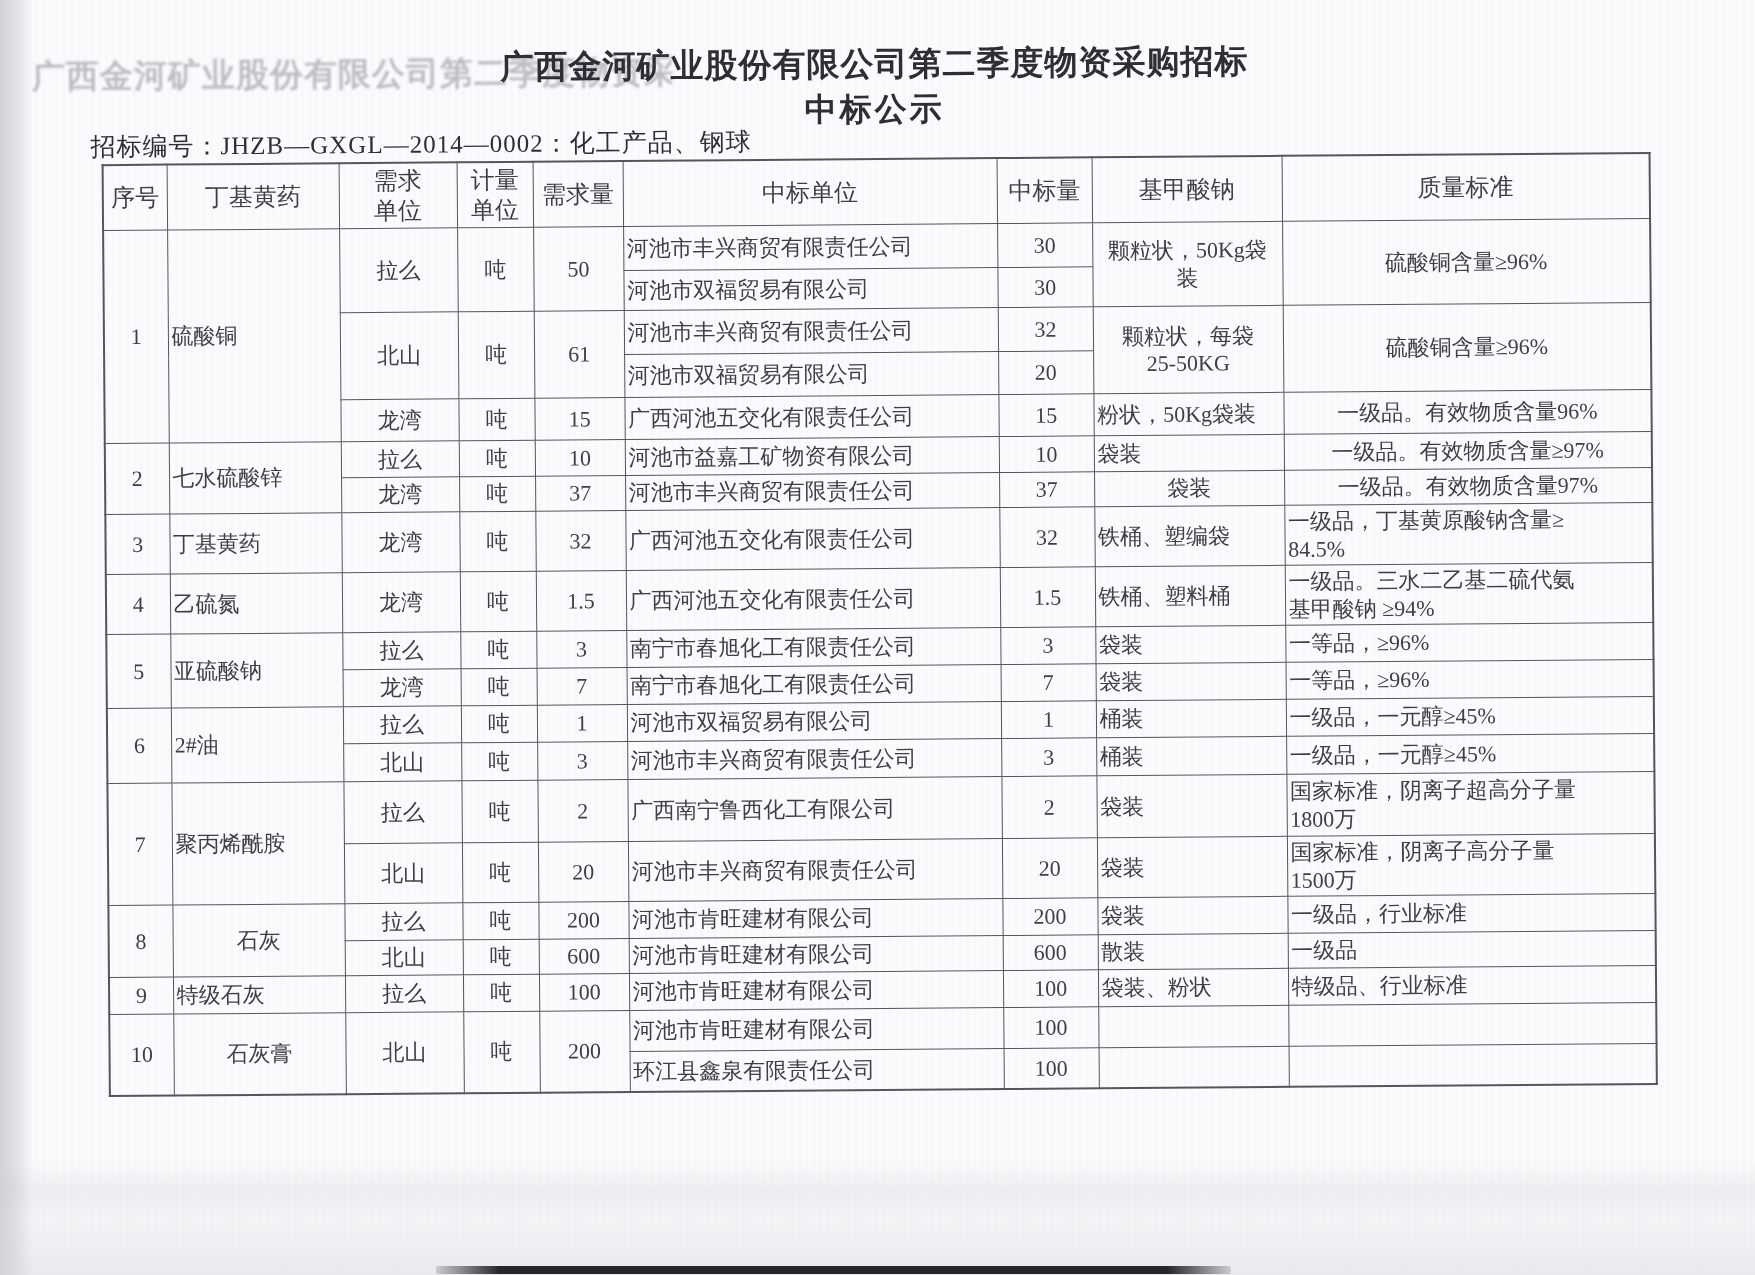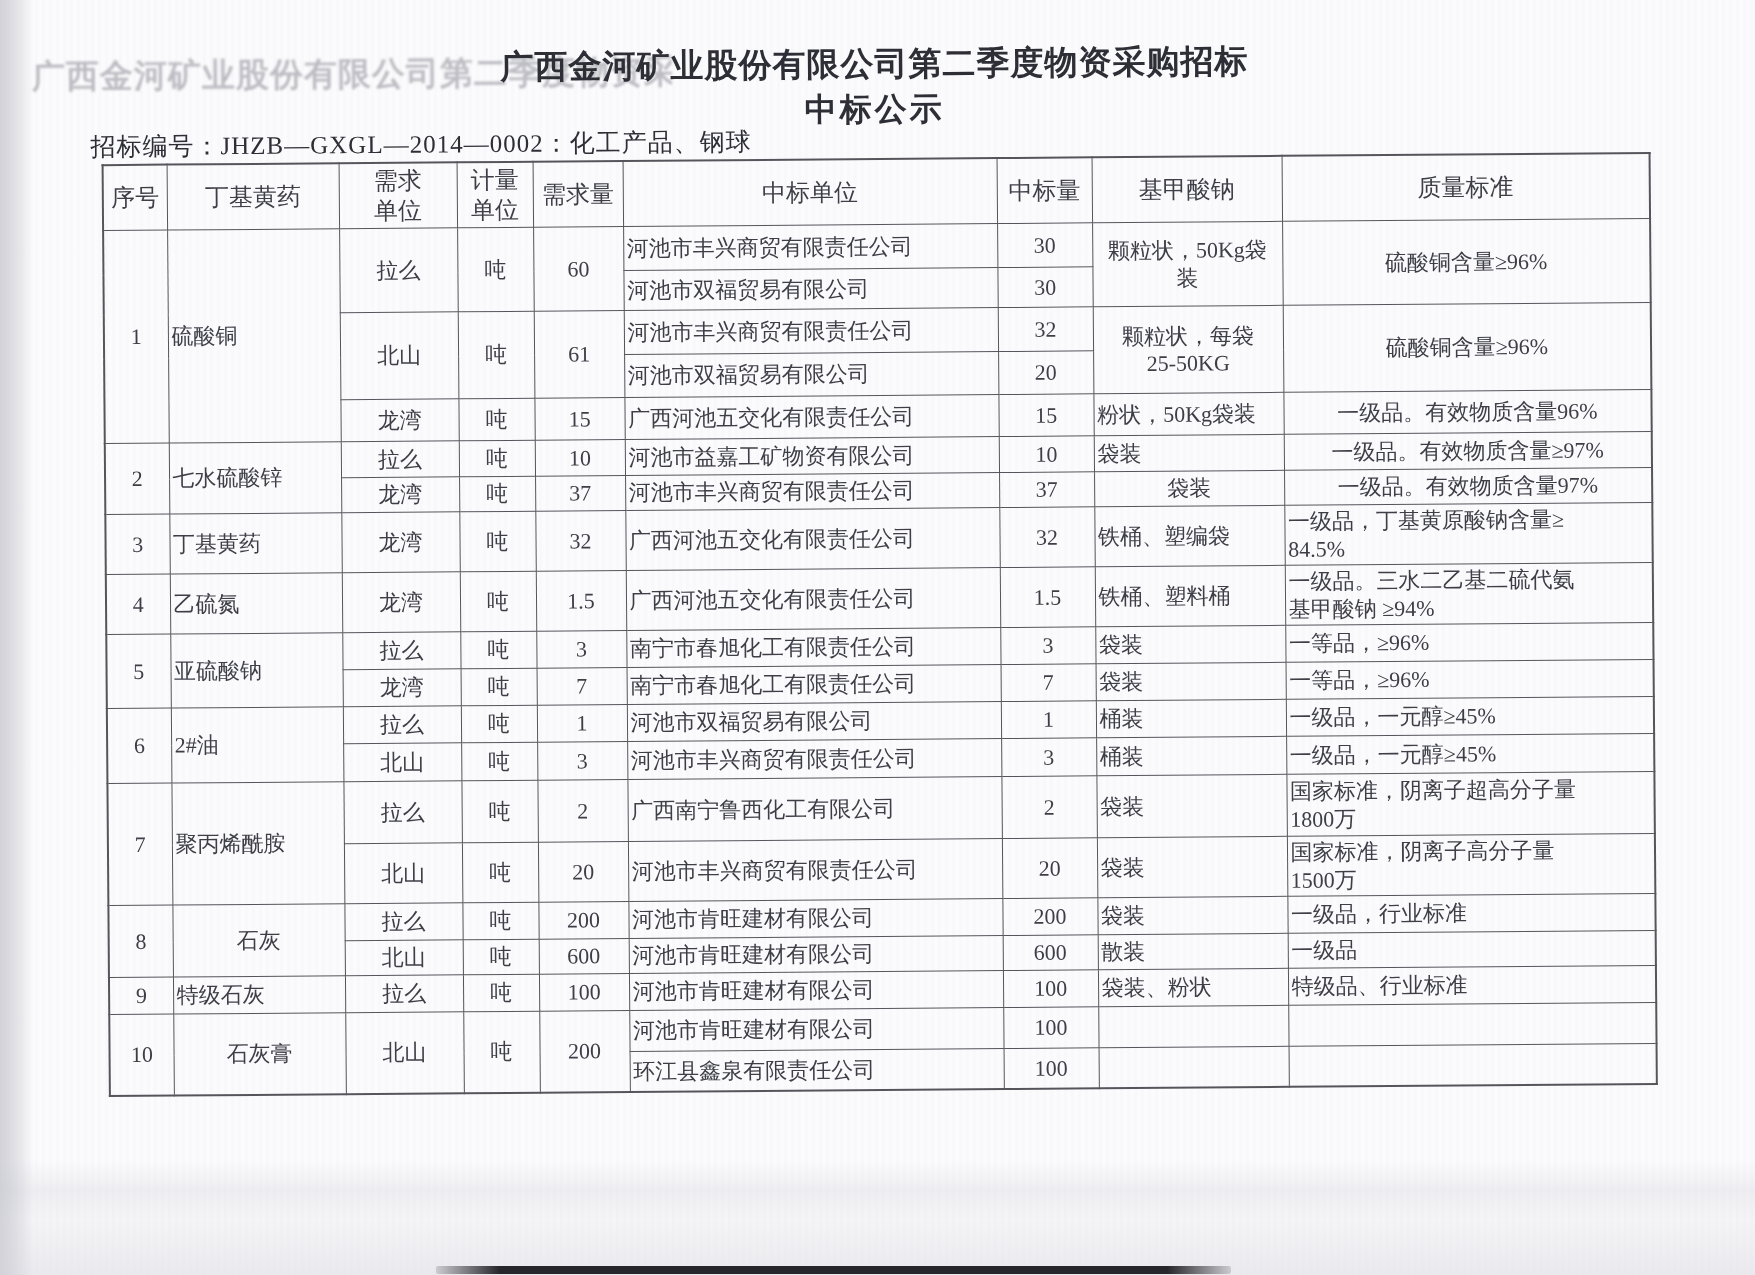--- a/index.html
+++ b/index.html
@@ -123,21 +123,21 @@
             <th>基甲酸钠</th>
             <th>质量标准</th>
           </tr>
       </thead>
       <tbody>
           <tr style="height: 44px;">
             <td rowspan="5" class="al-c">1</td>
             <td rowspan="5" class="al-l padded">硫酸铜</td>
             <td rowspan="2" class="al-c">拉么</td>
             <td rowspan="2" class="al-c">吨</td>
-            <td rowspan="2" class="al-c">60</td>
+            <td rowspan="2" class="al-c">50</td>
             <td class="al-l padded">河池市丰兴商贸有限责任公司</td>
             <td class="al-c">30</td>
             <td rowspan="2" class="al-c padded">颗粒状，50Kg袋
 装</td>
             <td rowspan="2" class="al-c padded">硫酸铜含量≥96%</td>
           </tr>
           <tr style="height: 40px;">
             <td class="al-l padded">河池市双福贸易有限公司</td>
             <td class="al-c">30</td>
           </tr>

